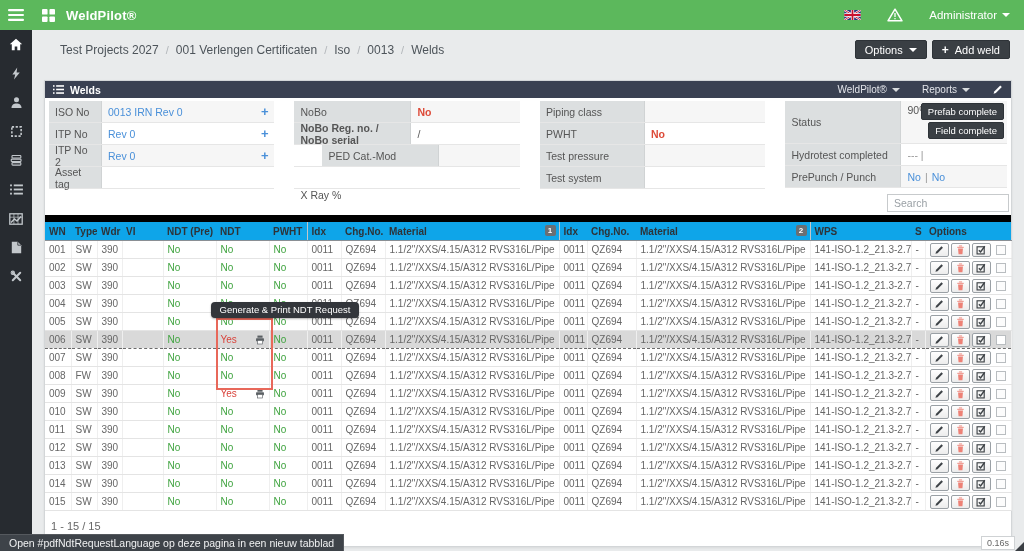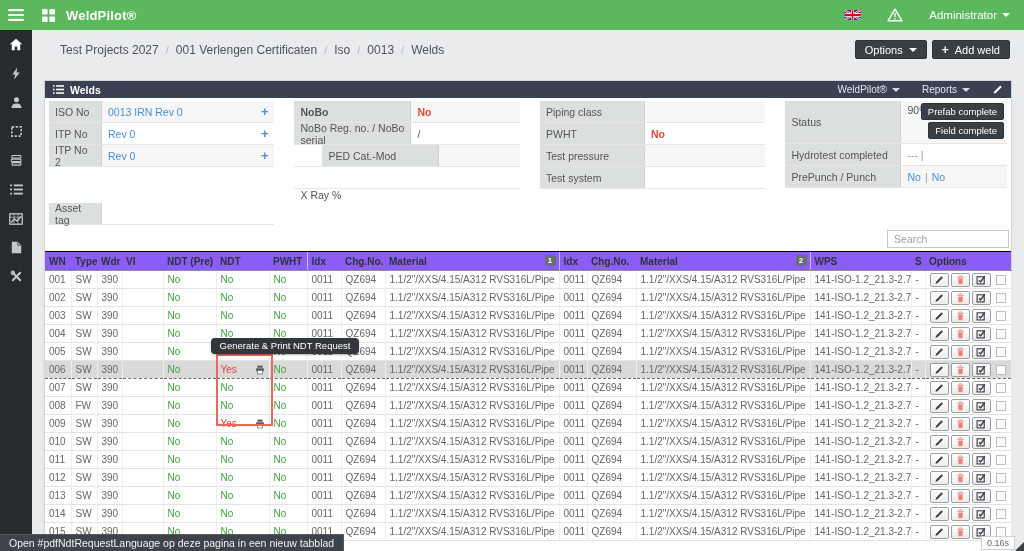--- a/index.html
+++ b/index.html
@@ -61,21 +61,21 @@
   .muted{color:#999;}
   
   .search-row{position:relative;height:22px;}
   .search-row input{position:absolute;right:2px;top:1px;width:108px;height:14px;border:1px solid #c7cacc;
     font-size:10.5px;padding:1px 6px;color:#555;outline:none;font-family:inherit;}
   .search-row input::placeholder{color:#9aa0a5;}
   
   .table-wrap{position:relative;}
   table{border-collapse:collapse;table-layout:fixed;width:966px;font-size:10px;}
   th{height:18px;text-align:left;padding:0 4px;font-weight:bold;color:#2e3338;
-     border-top:1px solid #000000;border-bottom:1px solid #8a8f94;background:#8b5cf6;
+     border-top:7px solid #000000;border-bottom:1px solid #8a8f94;background:#0ea5e9;
      overflow:hidden;white-space:nowrap;position:relative;}
   td{height:17px;padding:0 4px;border-bottom:1px solid #e4e4e4;border-right:1px solid #efefef;
      color:#666;white-space:nowrap;overflow:hidden;}
   td.gs,th.gs{border-left:1px solid #c3c6c8;}
   td.green{color:var(--greentxt);}
   td.red{color:#d9443c;}
   tr.selected td{background:#d9d9d9;border-top:1px dashed #6a6a6a;border-bottom:1px dashed #6a6a6a;}
   .badge{position:absolute;right:3px;top:3px;width:11px;height:11px;background:#6b6f73;color:#fff;
     font-size:8px;line-height:11px;text-align:center;border-radius:2px;font-weight:bold;}
   .ndt-flex{display:flex;align-items:center;justify-content:space-between;}
@@ -286,36 +286,36 @@
               <span class="plusbtn">+</span>
             </div>
           </div>
           <div class="frow odd" style="height: 21px;">
             <div class="flabel" style="width: 40px;">ITP No 2</div>
             <div class="fvalue">
               <span class="link">Rev 0</span>
               <span class="plusbtn">+</span>
             </div>
           </div>
-          <div class="frow even" style="height: 21px; margin-top: 36px;">
+          <div class="frow even" style="height: 21px;">
             <div class="flabel" style="width: 40px;">Asset tag</div>
             <div class="fvalue">
               <span></span>
             </div>
           </div>
         </div>
         <div class="block" style="width: 230px;">
           <div class="frow odd" style="height: 21px;">
-            <div class="flabel" style="width: 104px; font-weight: bold;">NoBo</div>
+            <div class="flabel" style="width: 104px;">NoBo</div>
             <div class="fvalue">
               <span class="redval">No</span>
             </div>
           </div>
           <div class="frow even" style="height: 21px;">
-            <div class="flabel" style="width: 104px;">NoBo Reg. no. / NoBo serial</div>
+            <div class="flabel" style="width: 104px; font-weight: bold;">NoBo Reg. no. / NoBo serial</div>
             <div class="fvalue">
               <span>/</span>
             </div>
           </div>
           <div class="frow odd" style="height: 21px; padding-left: 28px;">
             <div class="flabel" style="width: 104px;">PED Cat.-Mod</div>
             <div class="fvalue">
               <span></span>
             </div>
           </div>

